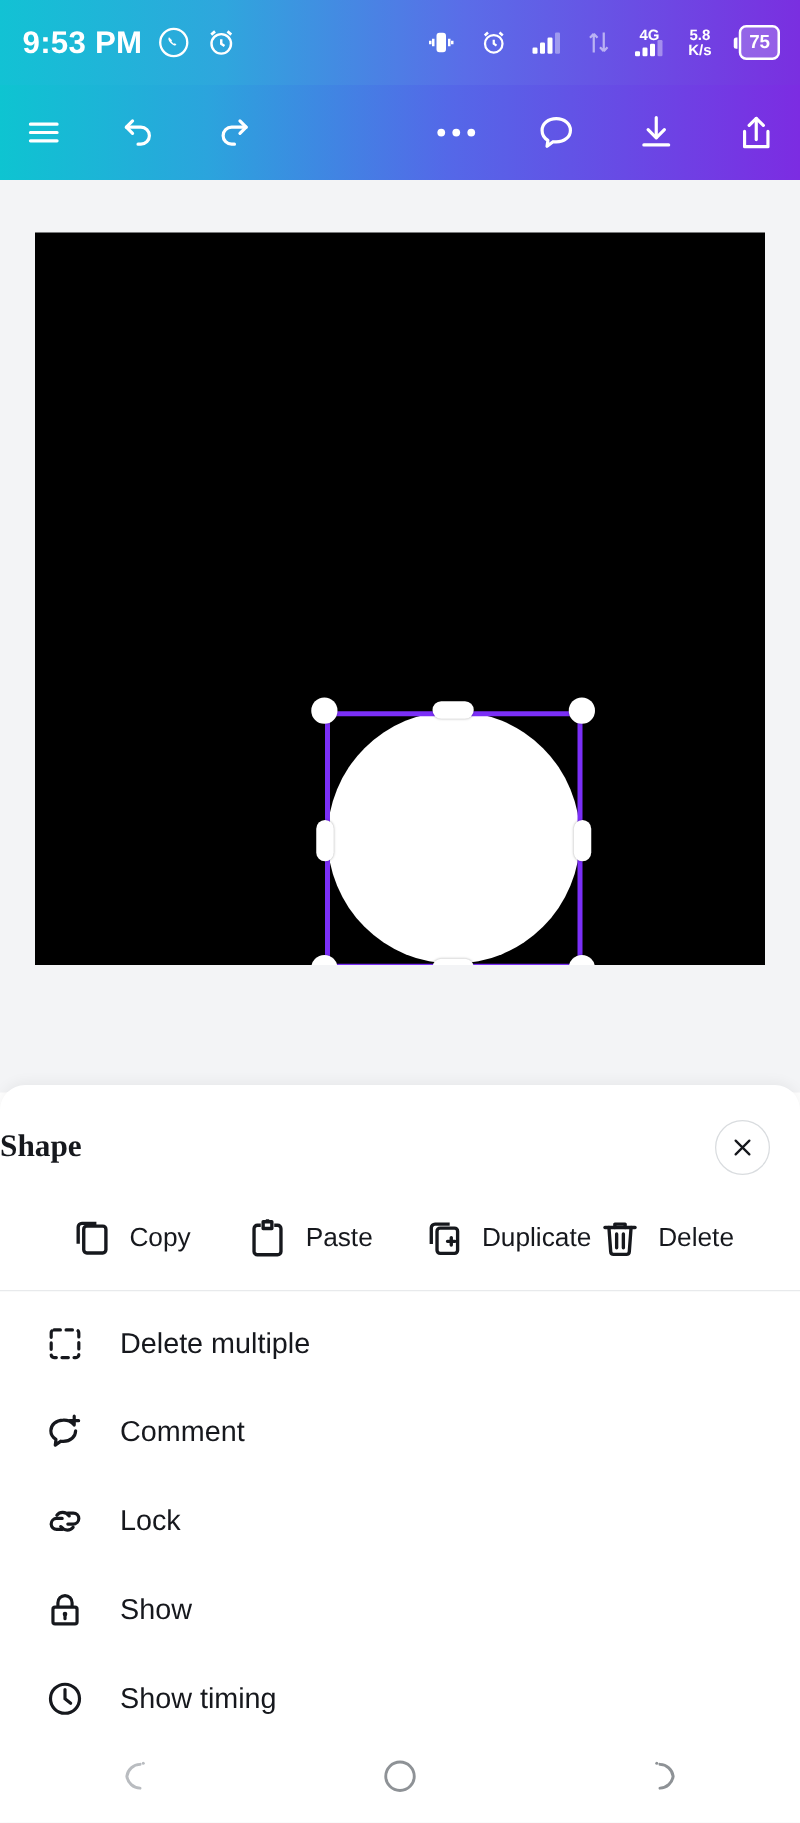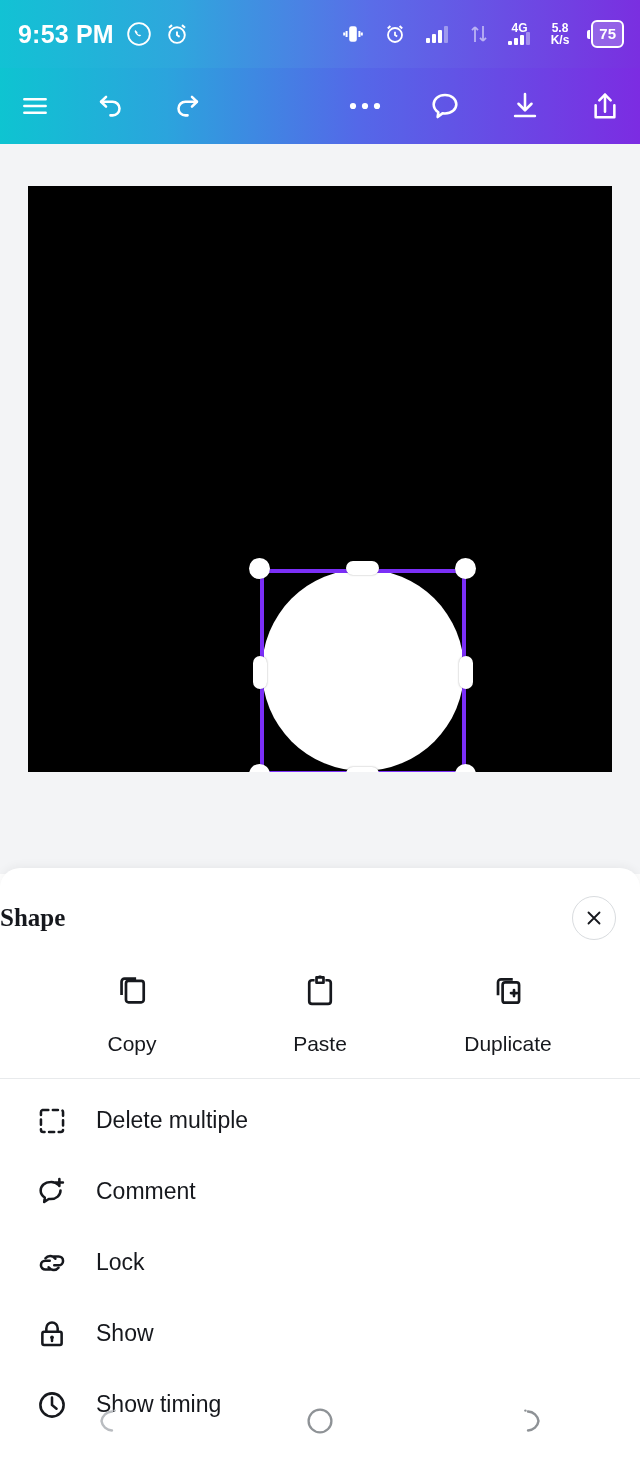--- a/index.html
+++ b/index.html
@@ -94,21 +94,21 @@
   .close-btn{
     position:absolute; right:24px; top:28px; width:44px; height:44px;
     border:1.5px solid #d9dcdf; border-radius:50%;
     display:flex; align-items:center; justify-content:center; background:#fff;
   }
 
   .quickrow{
     display:flex; align-items:flex-start; justify-content:space-around;
     padding:4px 38px 22px 38px;
   }
-  .qitem{ display:flex; flex-direction:column; align-items:center; gap:22px; width:110px; }
+  .qitem{ display:flex; flex-direction:row; align-items:center; gap:12px; width:110px; }
   .qlabel{ font-size:21px; color:#16181d; }
 
   .divider{ height:1px; background:#e8eaec; width:100%; }
 
   .menu{ padding:6px 0 0 0; }
   .mitem{
     display:flex; align-items:center; gap:24px;
     height:71px; padding:0 32px;
     position:relative;
   }
@@ -319,20 +319,31 @@
       <span>
         <svg width="38" height="38" viewBox="0 0 24 24" fill="none" stroke="#16181d" stroke-width="1.7" stroke-linejoin="round">
           <path d="M10.2 6.6h7.2a1.6 1.6 0 0 1 1.6 1.6v9.6a1.6 1.6 0 0 1-1.6 1.6h-7.2a1.6 1.6 0 0 1-1.6-1.6V8.2a1.6 1.6 0 0 1 1.6-1.6z"></path>
           <path d="M15 4.6H7.6A1.9 1.9 0 0 0 5.7 6.5v8.2"></path>
           <path d="M13.9 13.3h3.8M15.8 11.4v3.8" stroke-linecap="round"></path>
         </svg>
       </span>
       <span class="qlabel">Duplicate</span>
     </div>
 
+    <div class="qitem">
+      <span>
+        <svg width="38" height="38" viewBox="0 0 24 24" fill="none" stroke="#16181d" stroke-width="1.7" stroke-linecap="round" stroke-linejoin="round">
+          <path d="M4.4 6.3h15.2"></path>
+          <path d="M9.4 6.3V4.6h5.2v1.7"></path>
+          <path d="M6.4 6.3l.9 12.2a1.5 1.5 0 0 0 1.5 1.4h6.4a1.5 1.5 0 0 0 1.5-1.4l.9-12.2"></path>
+          <path d="M10.3 9.6v7M13.7 9.6v7"></path>
+        </svg>
+      </span>
+      <span class="qlabel">Delete</span>
+    </div>
   </div>
 
   <div class="divider"></div>
 
   <div class="menu">
 
     <div class="mitem">
       <span class="micon">
         <svg width="34" height="34" viewBox="0 0 24 24" fill="none" stroke="#16181d" stroke-width="1.8" stroke-linecap="round" stroke-dasharray="3.6 3.2">
           <rect x="4.2" y="4.2" width="15.6" height="15.6" rx="1.6"></rect>

